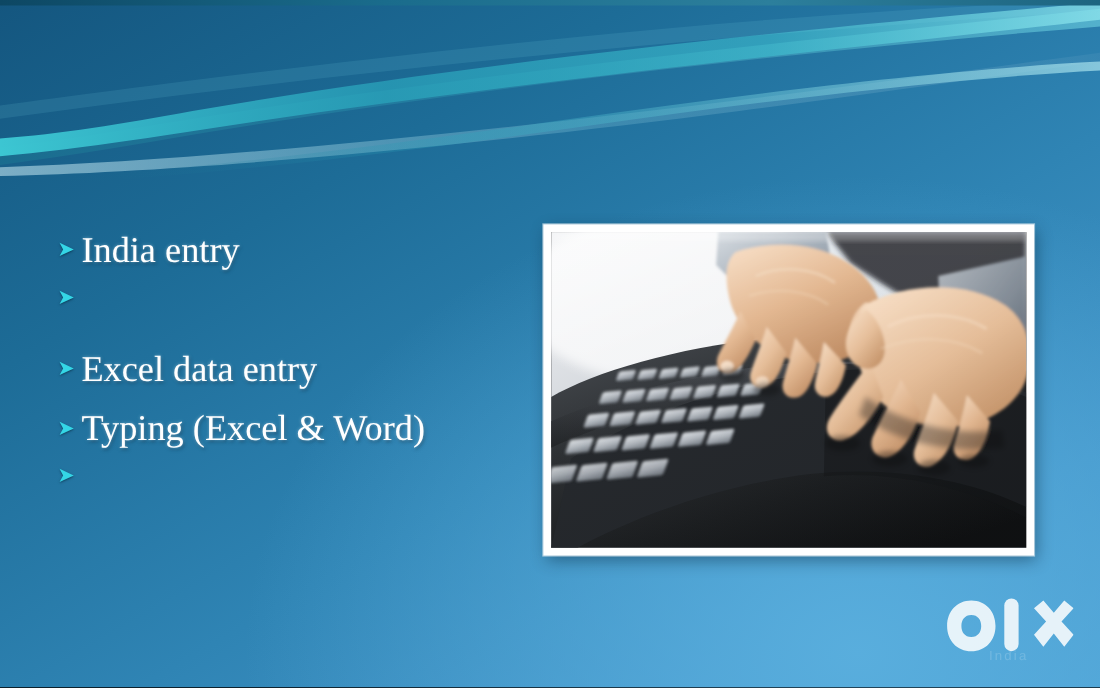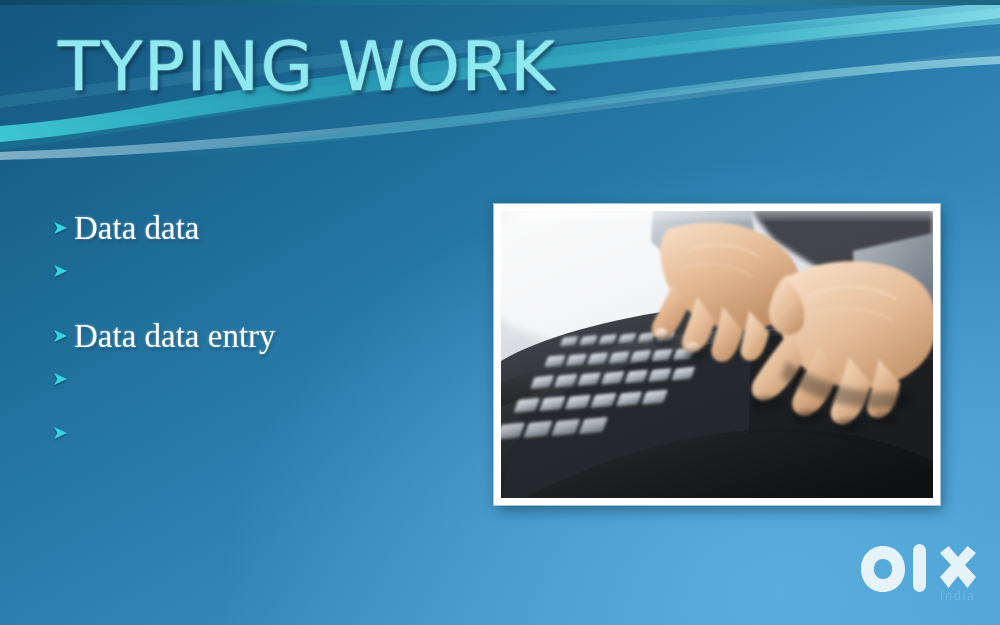--- a/index.html
+++ b/index.html
@@ -95,21 +95,21 @@
       3px 5px 14px rgba(3,32,52,0.45);
   }
   #photo { position:relative; width:100%; height:100%; overflow:hidden; background:#0a0a0c; }
   #photo svg { display:block; width:100%; height:100%; }
 
   
   #olx {
     position:absolute;
     right:24px; bottom:22px;
     z-index:7;
-    text-align:right;
+    text-align:center;
     opacity:0.93;
   }
   #olx-mark { display:block; }
   #olx-sub {
     display:block;
     margin-top:-9px;
     font-family:"Liberation Sans", sans-serif;
     font-size:12px;
     letter-spacing:2px;
     color:rgba(255,255,255,0.18);
@@ -151,40 +151,40 @@
 
     <path d="M1000,18 C770,44 450,76 170,120 C105,130 48,138 0,142 L0,126 C55,122 110,113 175,101 C455,52 780,22 1000,2 Z" fill="url(#wgA)"></path>
 
     <path d="M0,152 C180,146 420,122 680,90 C800,75 910,60 1000,48 L1000,56 C905,69 795,85 672,101 C415,134 175,156 0,160 Z" fill="url(#wgC)"></path>
 
     <path d="M1000,56 C880,62 700,82 520,108 C360,131 200,152 40,162 L40,168 C205,158 368,138 530,115 C710,89 885,70 1000,64 Z" fill="url(#wgD)"></path>
 
     <path d="M1000,0 L1000,10 C700,28 380,58 90,96 L0,108 L0,96 C120,80 300,56 520,34 C700,16 870,5 1000,0 Z" fill="#7fd9e6" opacity="0.13"></path>
   </svg>
 
-  <div id="title">TYPING WORK</div>
 
   <div id="bullets">
 
     <div class="bullet-row">
       <span class="bullet-mark">➤</span>
-      <span class="bullet-text">Data data</span>
-    </div>
-
-    <div class="bullet-row">
-      <span class="bullet-mark">➤</span>
-    </div>
-
-    <div class="bullet-row">
-      <span class="bullet-mark">➤</span>
-      <span class="bullet-text">Data data entry</span>
-    </div>
-
-    <div class="bullet-row">
-      <span class="bullet-mark">➤</span>
+      <span class="bullet-text">India entry</span>
+    </div>
+
+    <div class="bullet-row">
+      <span class="bullet-mark">➤</span>
+    </div>
+
+    <div class="bullet-row">
+      <span class="bullet-mark">➤</span>
+      <span class="bullet-text">Excel data entry</span>
+    </div>
+
+    <div class="bullet-row">
+      <span class="bullet-mark">➤</span>
+      <span class="bullet-text">Typing (Excel &amp; Word)</span>
     </div>
 
     <div class="bullet-row">
       <span class="bullet-mark">➤</span>
     </div>
 
   </div>
 
   <div id="photo-frame">
     <div id="photo">

